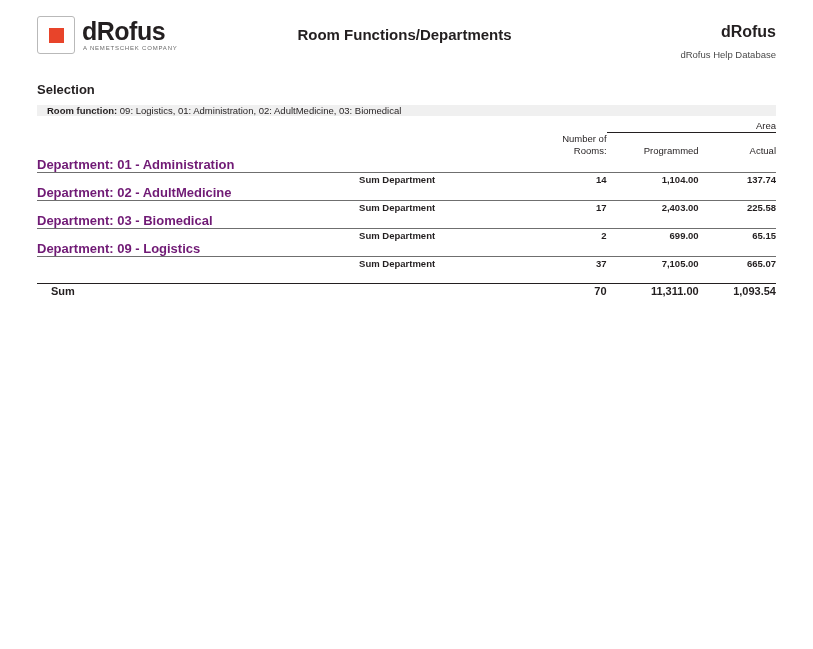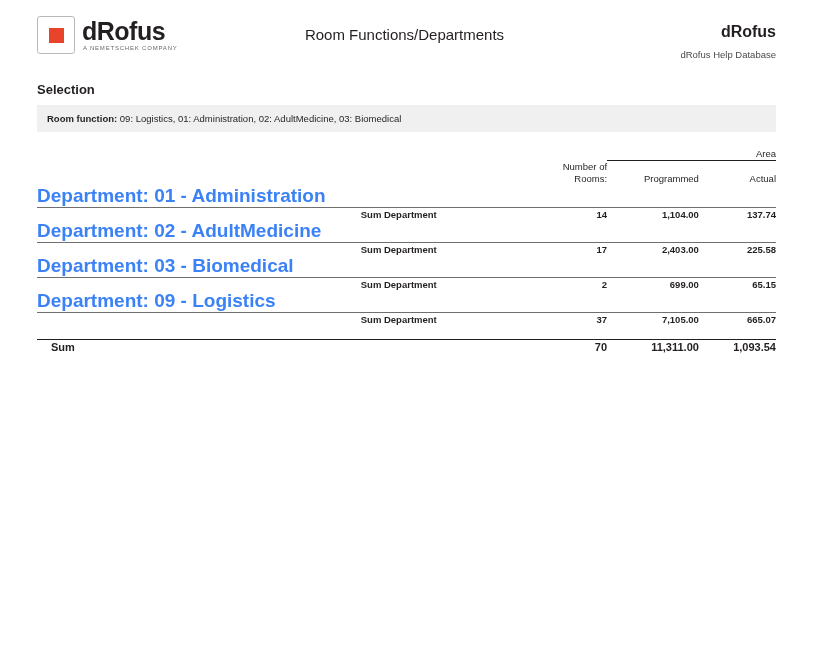--- a/index.html
+++ b/index.html
@@ -72,21 +72,21 @@
     margin-top: 1px;
     padding-left: 1px;
   }
   .doc-title {
     position: absolute;
     left: 0;
     right: 4px;
     top: 26px;
     text-align: center;
     font-size: 15px;
-    font-weight: normal;
+    font-weight: bold;
     color: #231f20;
   }
   .header-right {
     position: absolute;
     right: 0;
     top: 22px;
     text-align: right;
   }
   .header-right .brand {
     font-size: 16px;
@@ -101,31 +101,31 @@
 
   
   .section-title {
     font-size: 13px;
     font-weight: bold;
     margin-top: 20px;
     margin-bottom: 8px;
   }
   .selection-box {
     background: #f0f0f0;
-    padding: 8px 10px;
+    padding: 0 10px;
     font-size: 9.5px;
     color: #231f20;
   }
   .selection-box .lbl {
     font-weight: bold;
   }
 
   
   .table-wrap {
-    margin-top: 16px;
+    margin-top: 4px;
     position: relative;
   }
   table.report {
     width: 100%;
     border-collapse: collapse;
     font-size: 9.5px;
   }
   table.report td, table.report th {
     padding: 0;
     vertical-align: bottom;
@@ -154,23 +154,23 @@
     text-align: right;
     padding-top: 3px;
     line-height: 12px;
     white-space: pre-line;
   }
   .dept-row td {
     padding-top: 18px;
     padding-bottom: 4px;
   }
   .dept-name {
-    font-size: 19px;
-    font-weight: bold;
-    color: #3b82f6;
+    font-size: 13px;
+    font-weight: bold;
+    color: #701a75;
   }
   .sum-line td {
     border-top: 1px solid #6f6f6f;
     height: 1px;
     font-size: 0;
     line-height: 0;
     padding: 0;
   }
   .sum-row td {
     padding-top: 5px;

